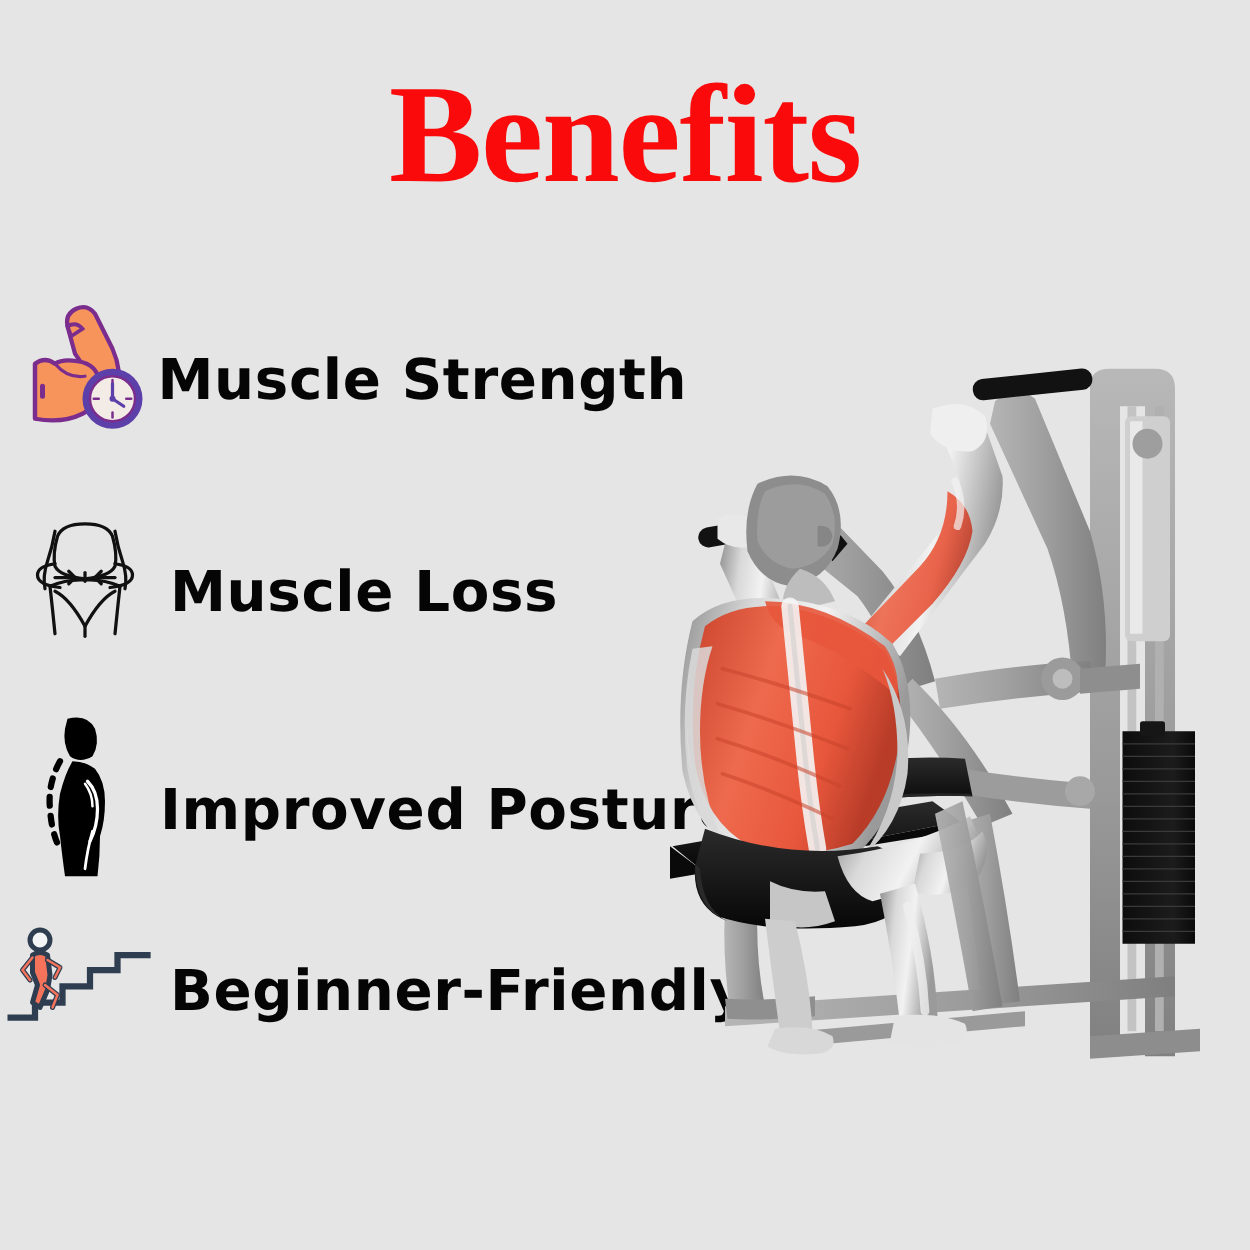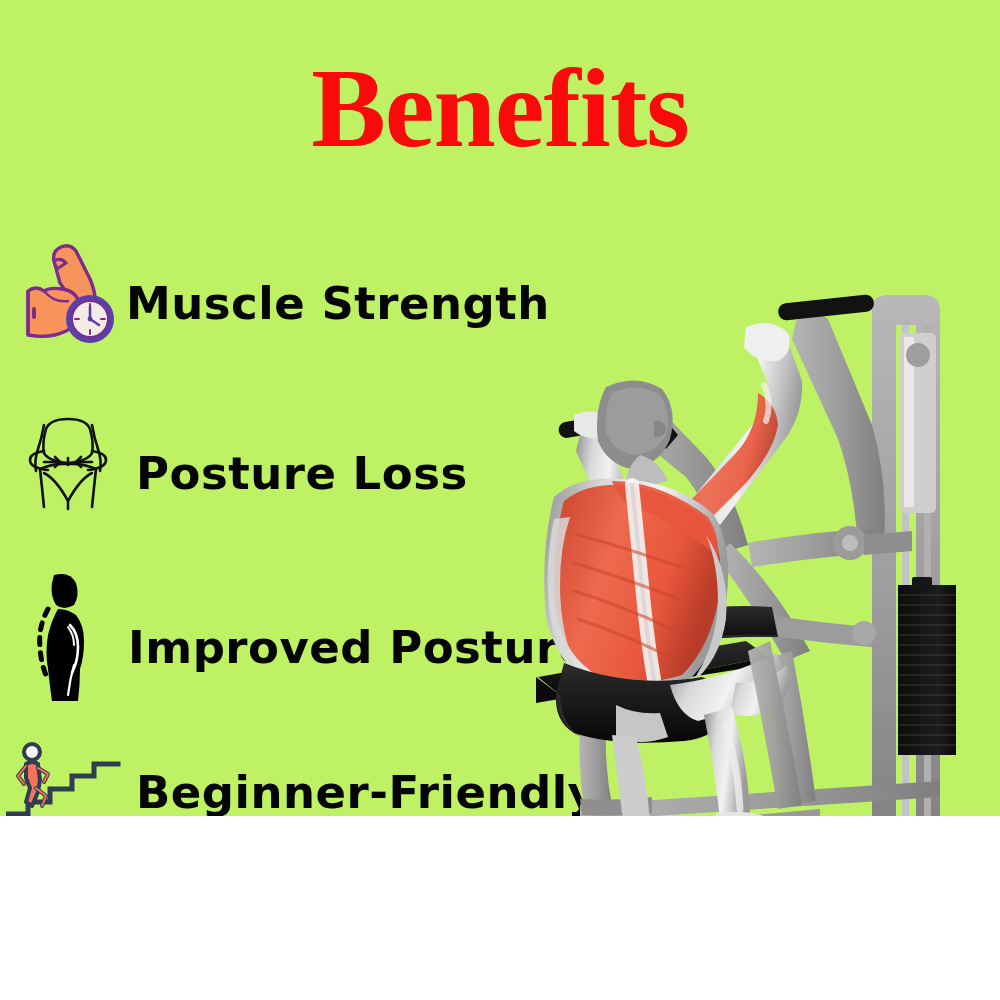--- a/index.html
+++ b/index.html
@@ -7,22 +7,22 @@
     margin: 0;
     padding: 0;
     background: #ffffff;
   }
   body {
     font-family: "Liberation Sans", sans-serif;
   }
   #poster {
     position: relative;
     width: 1000px;
-    height: 816px;
-    background: #bef264;
+    height: 1000px;
+    background: #e5e5e5;
     overflow: hidden;
   }
 
   
   .title {
     position: absolute;
     left: 0;
     top: 52px;
     width: 1000px;
     text-align: center;
@@ -145,21 +145,21 @@
             <path d="M78 44 Q92 46 92 53 Q92 61 74 63"></path>
 
             <path d="M30 55 L46 55"></path>
             <path d="M41 50 L46 55 L41 60"></path>
             <path d="M78 55 L62 55"></path>
             <path d="M67 50 L62 55 L67 60"></path>
             <path d="M54 51 L54 58"></path>
           </g>
         </svg>
       </span>
-      <span class="benefit-label">Posture Loss</span>
+      <span class="benefit-label">Muscle Loss</span>
     </div>
 
     <div class="benefit-row r2">
       <span class="benefit-icon">
         <svg viewBox="0 0 100 140" width="100" height="140" aria-hidden="true">
 
           <path d="M36 10 Q52 6 58 18 Q62 30 56 40 Q46 46 38 40 Q32 30 34 18 Z" fill="#000000"></path>
 
           <path d="M40 44 Q34 54 30 70 Q27 88 30 104 Q32 122 34 136 L60 136 Q62 120 62 104 Q66 92 66 76 Q66 60 58 50 Q50 44 40 44 Z" fill="#000000"></path>
 

